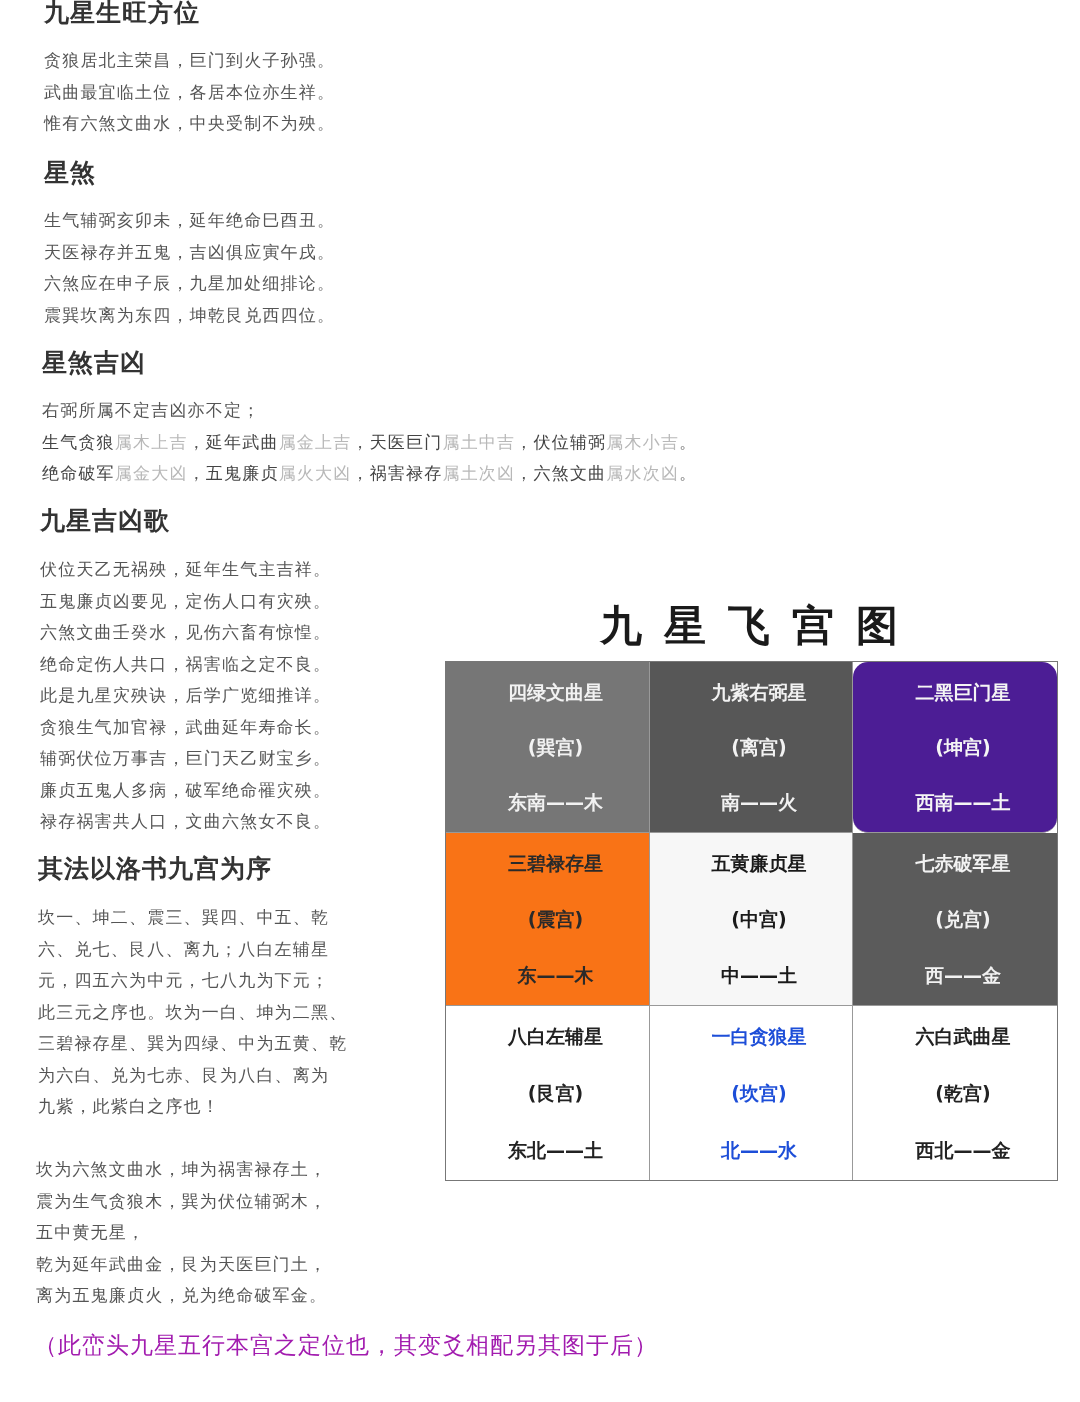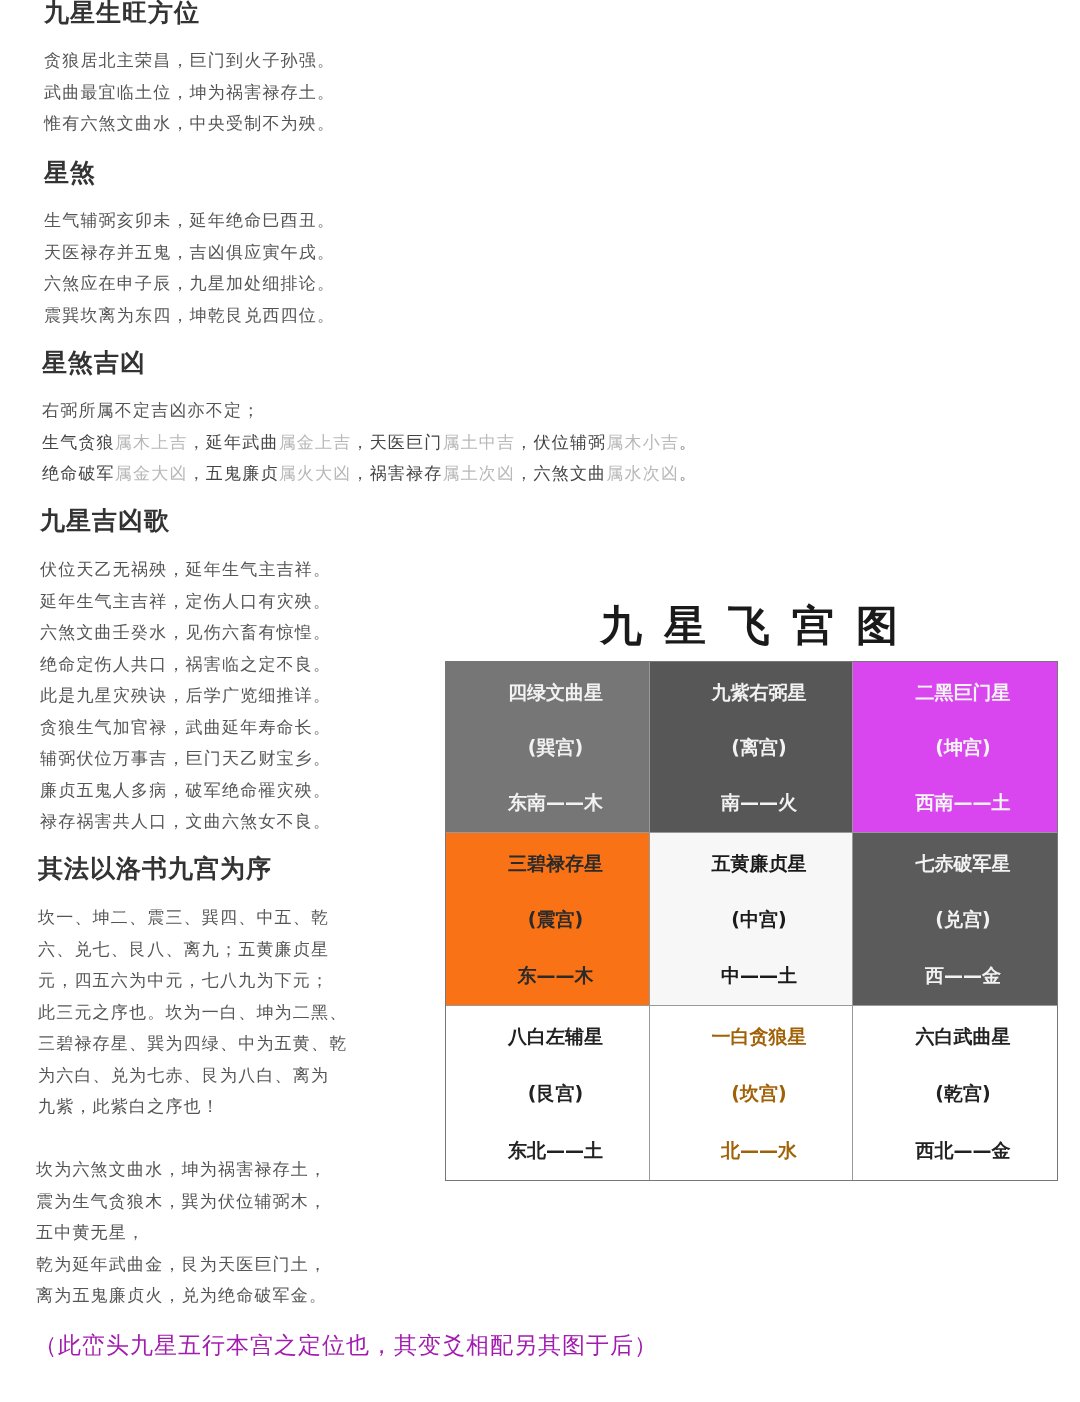--- a/index.html
+++ b/index.html
@@ -32,21 +32,21 @@
   }
   .cell span { display: block; white-space: nowrap; }
   .footer { position: absolute; left: 34px; top: 1330px; font-size: 23px; color: #a21caf; letter-spacing: 1px; white-space: nowrap; margin: 0; }
 </style>
 </head>
 <body>
 
 <h2 class="heading" style="left:44px; top:-4px;">九星生旺方位</h2>
 <div class="para" style="left:44px; top:45px;">
   <span class="line">贪狼居北主荣昌，巨门到火子孙强。</span>
-  <span class="line">武曲最宜临土位，坤为祸害禄存土。</span>
+  <span class="line">武曲最宜临土位，各居本位亦生祥。</span>
   <span class="line">惟有六煞文曲水，中央受制不为殃。</span>
 </div>
 
 <h2 class="heading" style="left:44px; top:156px;">星煞</h2>
 <div class="para" style="left:44px; top:205px;text-align:center;">
   <span class="line">生气辅弼亥卯未，延年绝命巳酉丑。</span>
   <span class="line">天医禄存并五鬼，吉凶俱应寅午戌。</span>
   <span class="line">六煞应在申子辰，九星加处细排论。</span>
   <span class="line">震巽坎离为东四，坤乾艮兑西四位。</span>
 </div>
@@ -58,34 +58,34 @@
     <span class="strong">生气贪狼</span><span class="dim">属木上吉</span><span>，</span><span class="strong">延年武曲</span><span class="dim">属金上吉</span><span>，</span><span class="strong">天医巨门</span><span class="dim">属土中吉</span><span>，</span><span class="strong">伏位辅弼</span><span class="dim">属木小吉</span><span>。</span>
   </span>
   <span class="line">
     <span class="strong">绝命破军</span><span class="dim">属金大凶</span><span>，</span><span class="strong">五鬼廉贞</span><span class="dim">属火大凶</span><span>，</span><span class="strong">祸害禄存</span><span class="dim">属土次凶</span><span>，</span><span class="strong">六煞文曲</span><span class="dim">属水次凶</span><span>。</span>
   </span>
 </div>
 
 <h2 class="heading" style="left:40px; top:504px;">九星吉凶歌</h2>
 <div class="para" style="left:40px; top:554px;">
   <span class="line">伏位天乙无祸殃，延年生气主吉祥。</span>
-  <span class="line">延年生气主吉祥，定伤人口有灾殃。</span>
+  <span class="line">五鬼廉贞凶要见，定伤人口有灾殃。</span>
   <span class="line">六煞文曲壬癸水，见伤六畜有惊惶。</span>
   <span class="line">绝命定伤人共口，祸害临之定不良。</span>
   <span class="line">此是九星灾殃诀，后学广览细推详。</span>
   <span class="line">贪狼生气加官禄，武曲延年寿命长。</span>
   <span class="line">辅弼伏位万事吉，巨门天乙财宝乡。</span>
   <span class="line">廉贞五鬼人多病，破军绝命罹灾殃。</span>
   <span class="line">禄存祸害共人口，文曲六煞女不良。</span>
 </div>
 
 <h2 class="heading" style="left:38px; top:852px;">其法以洛书九宫为序</h2>
 <div class="para" style="left:38px; top:902px;">
   <span class="line">坎一、坤二、震三、巽四、中五、乾</span>
-  <span class="line">六、兑七、艮八、离九；五黄廉贞星</span>
+  <span class="line">六、兑七、艮八、离九；八白左辅星</span>
   <span class="line">元，四五六为中元，七八九为下元；</span>
   <span class="line">此三元之序也。坎为一白、坤为二黑、</span>
   <span class="line">三碧禄存星、巽为四绿、中为五黄、乾</span>
   <span class="line">为六白、兑为七赤、艮为八白、离为</span>
   <span class="line">九紫，此紫白之序也！</span>
 </div>
 <div class="para" style="left:36px; top:1154px;">
   <span class="line">坎为六煞文曲水，坤为祸害禄存土，</span>
   <span class="line">震为生气贪狼木，巽为伏位辅弼木，</span>
   <span class="line">五中黄无星，</span>
@@ -98,21 +98,21 @@
   <div class="cell" style="background: rgb(118, 118, 118); color: rgb(242, 242, 242);">
       <span>四绿文曲星</span>
       <span>(巽宫)</span>
       <span>东南——木</span>
     </div>
   <div class="cell" style="background: rgb(87, 87, 87); color: rgb(242, 242, 242);">
       <span>九紫右弼星</span>
       <span>(离宫)</span>
       <span>南——火</span>
     </div>
-  <div class="cell" style="border-right: none; background: #d946ef; color: rgb(245, 245, 245);">
+  <div class="cell" style="border-right: none; background: #4c1d95; color: rgb(245, 245, 245); border-radius: 15px;">
       <span>二黑巨门星</span>
       <span>(坤宫)</span>
       <span>西南——土</span>
     </div>
   <div class="cell" style="background: #f97316; color: rgb(42, 42, 42);">
       <span>三碧禄存星</span>
       <span>(震宫)</span>
       <span>东——木</span>
     </div>
   <div class="cell" style="background: rgb(247, 247, 247); color: rgb(26, 26, 26);">
@@ -123,21 +123,21 @@
   <div class="cell" style="border-right: none; background: rgb(91, 91, 91); color: rgb(242, 242, 242);">
       <span>七赤破军星</span>
       <span>(兑宫)</span>
       <span>西——金</span>
     </div>
   <div class="cell" style="border-bottom: none; background: rgb(255, 255, 255); color: rgb(34, 34, 34);">
       <span>八白左辅星</span>
       <span>(艮宫)</span>
       <span>东北——土</span>
     </div>
-  <div class="cell" style="border-bottom: none; background: rgb(255, 255, 255); color: #a16207;">
+  <div class="cell" style="border-bottom: none; background: rgb(255, 255, 255); color: #1d4ed8;">
       <span>一白贪狼星</span>
       <span>(坎宫)</span>
       <span>北——水</span>
     </div>
   <div class="cell" style="border-right: none; border-bottom: none; background: rgb(255, 255, 255); color: rgb(34, 34, 34);">
       <span>六白武曲星</span>
       <span>(乾宫)</span>
       <span>西北——金</span>
     </div>
 </div>

